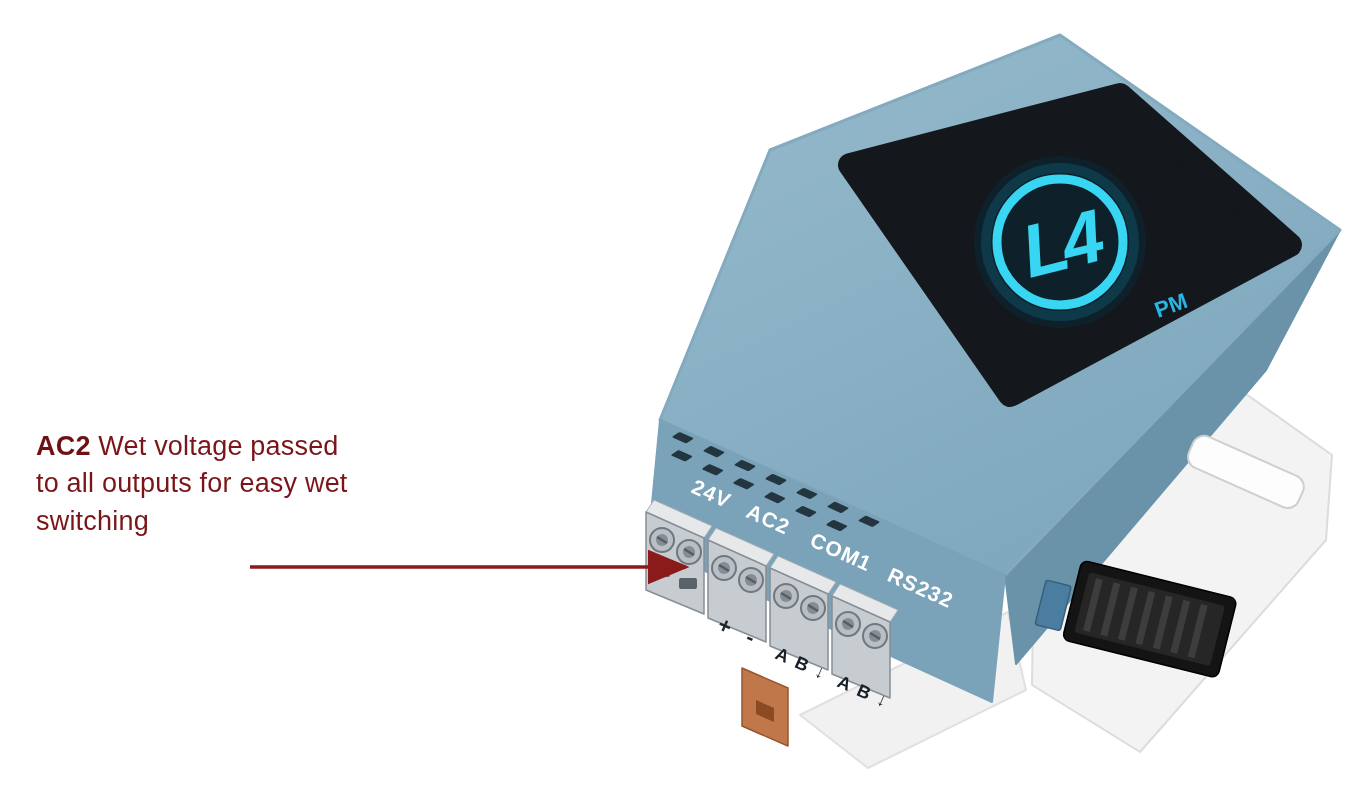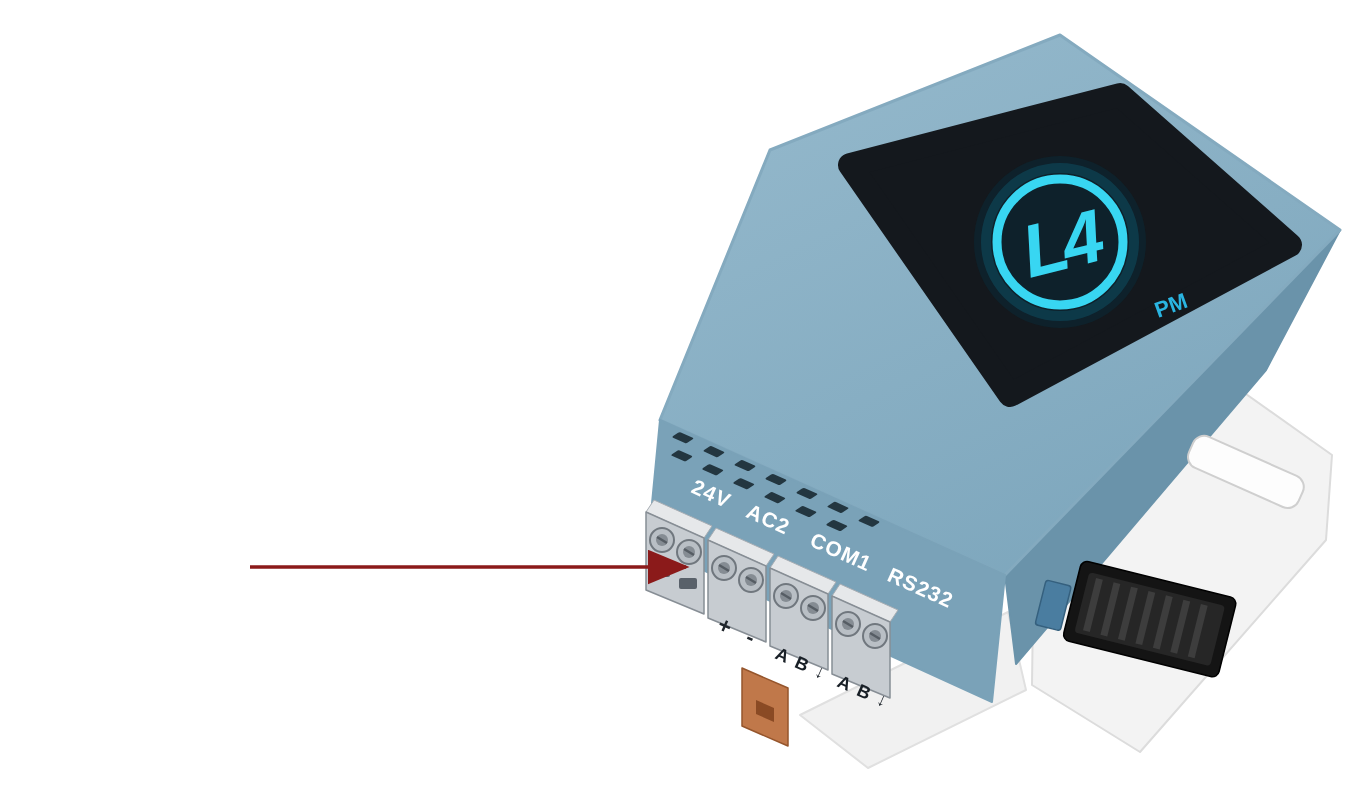--- a/index.html
+++ b/index.html
@@ -9,20 +9,23 @@
               font-size:27px;line-height:1.38;color:#7a1619;letter-spacing:.2px;}
   .annotation b{font-weight:bold;color:#6f1114;}
   svg text{font-family:"Liberation Sans", sans-serif;}
 </style>
 </head>
 <body>
 
 <div class="stage">
 
   
+  <div class="annotation">
+    <b>AC2</b><span> Wet voltage passed to all outputs for easy wet switching</span>
+  </div>
 
   <svg width="1356" height="800" viewBox="0 0 1356 800" xmlns="http://www.w3.org/2000/svg">
 
     <defs>
       <marker id="arrowhead" markerWidth="13" markerHeight="11" refX="11" refY="5" orient="auto">
         <path d="M0,0 L12,5 L0,10 Z" fill="#8b1a1a"></path>
       </marker>
       <linearGradient id="topGrad" x1="0" y1="0" x2="0.6" y2="1">
         <stop offset="0" stop-color="#96bacd"></stop>
         <stop offset="1" stop-color="#7ea7bd"></stop>

